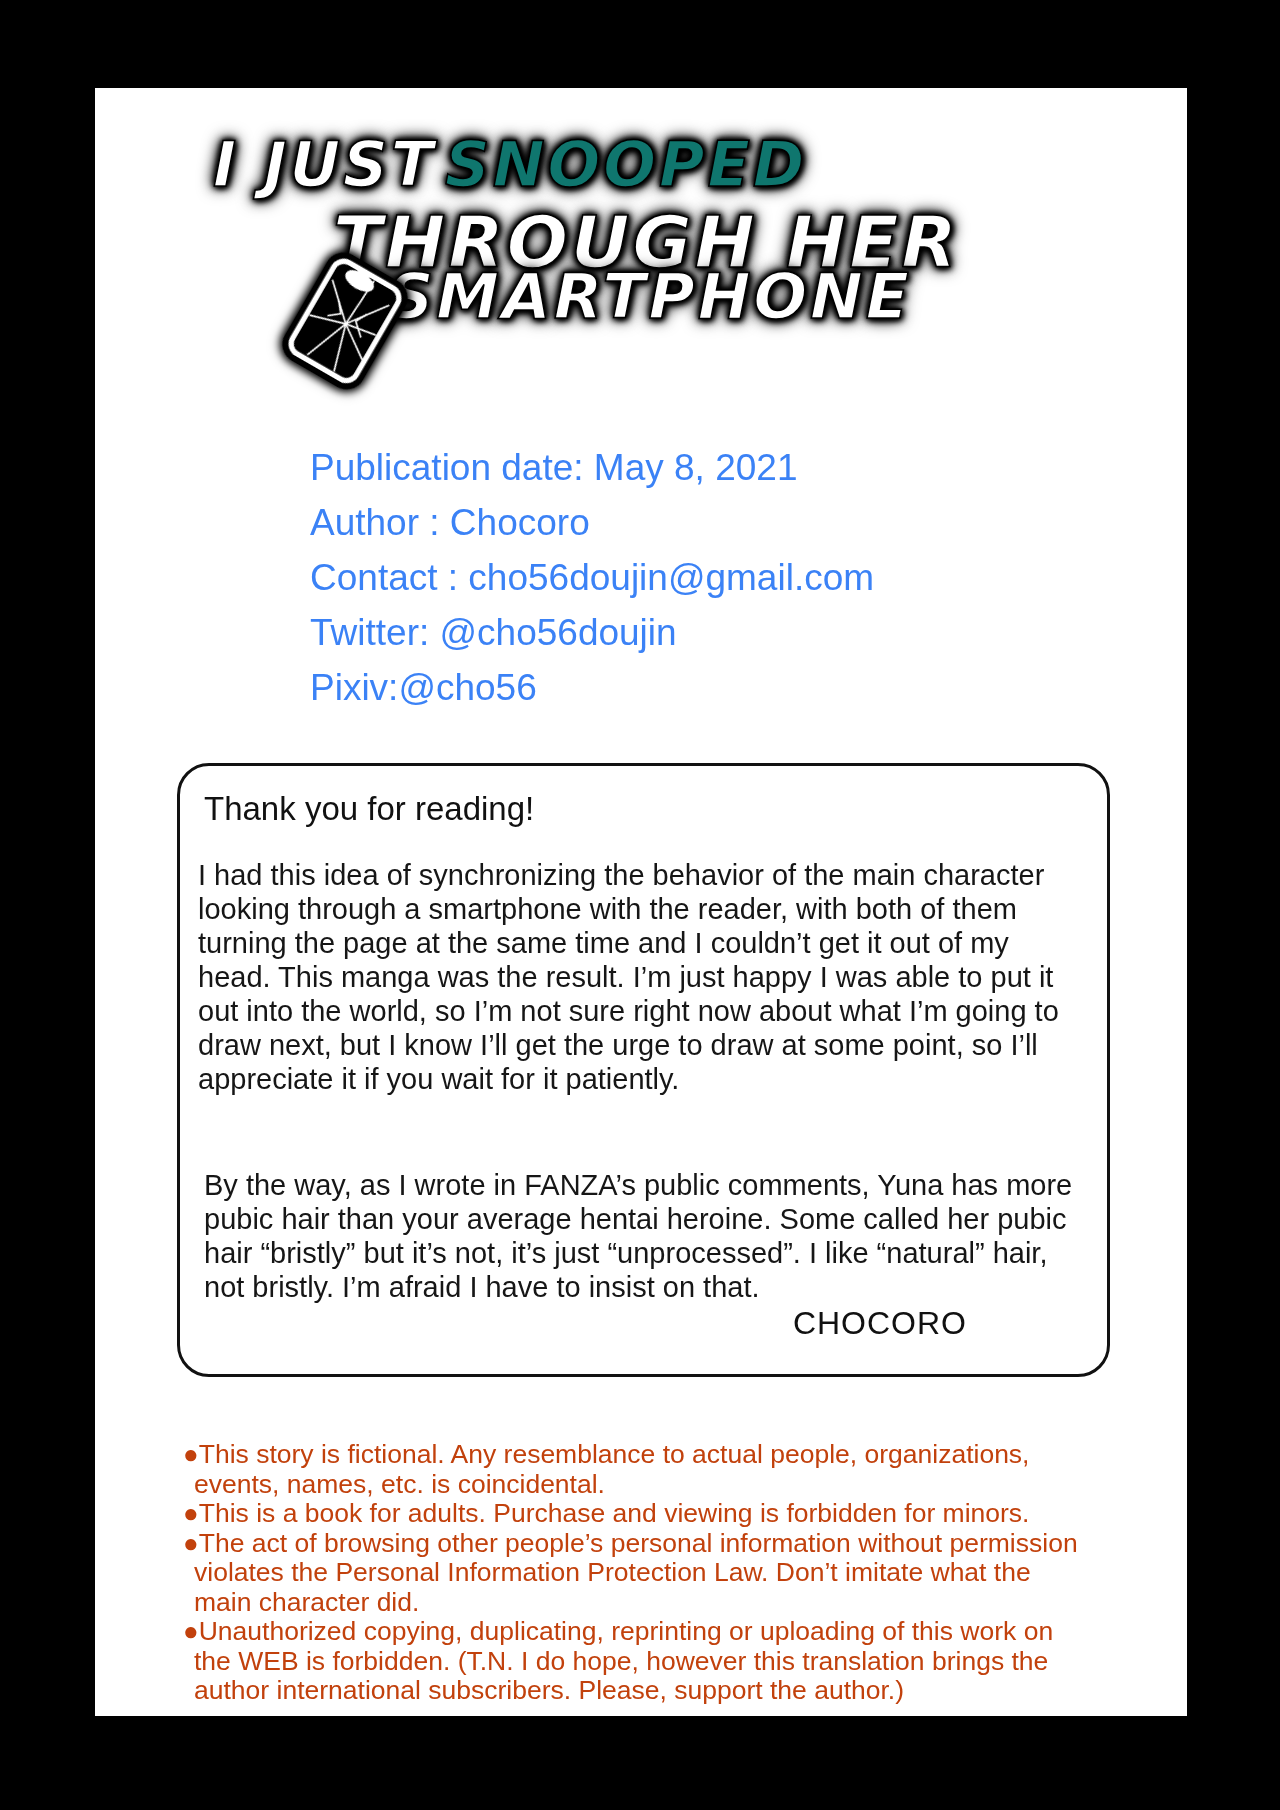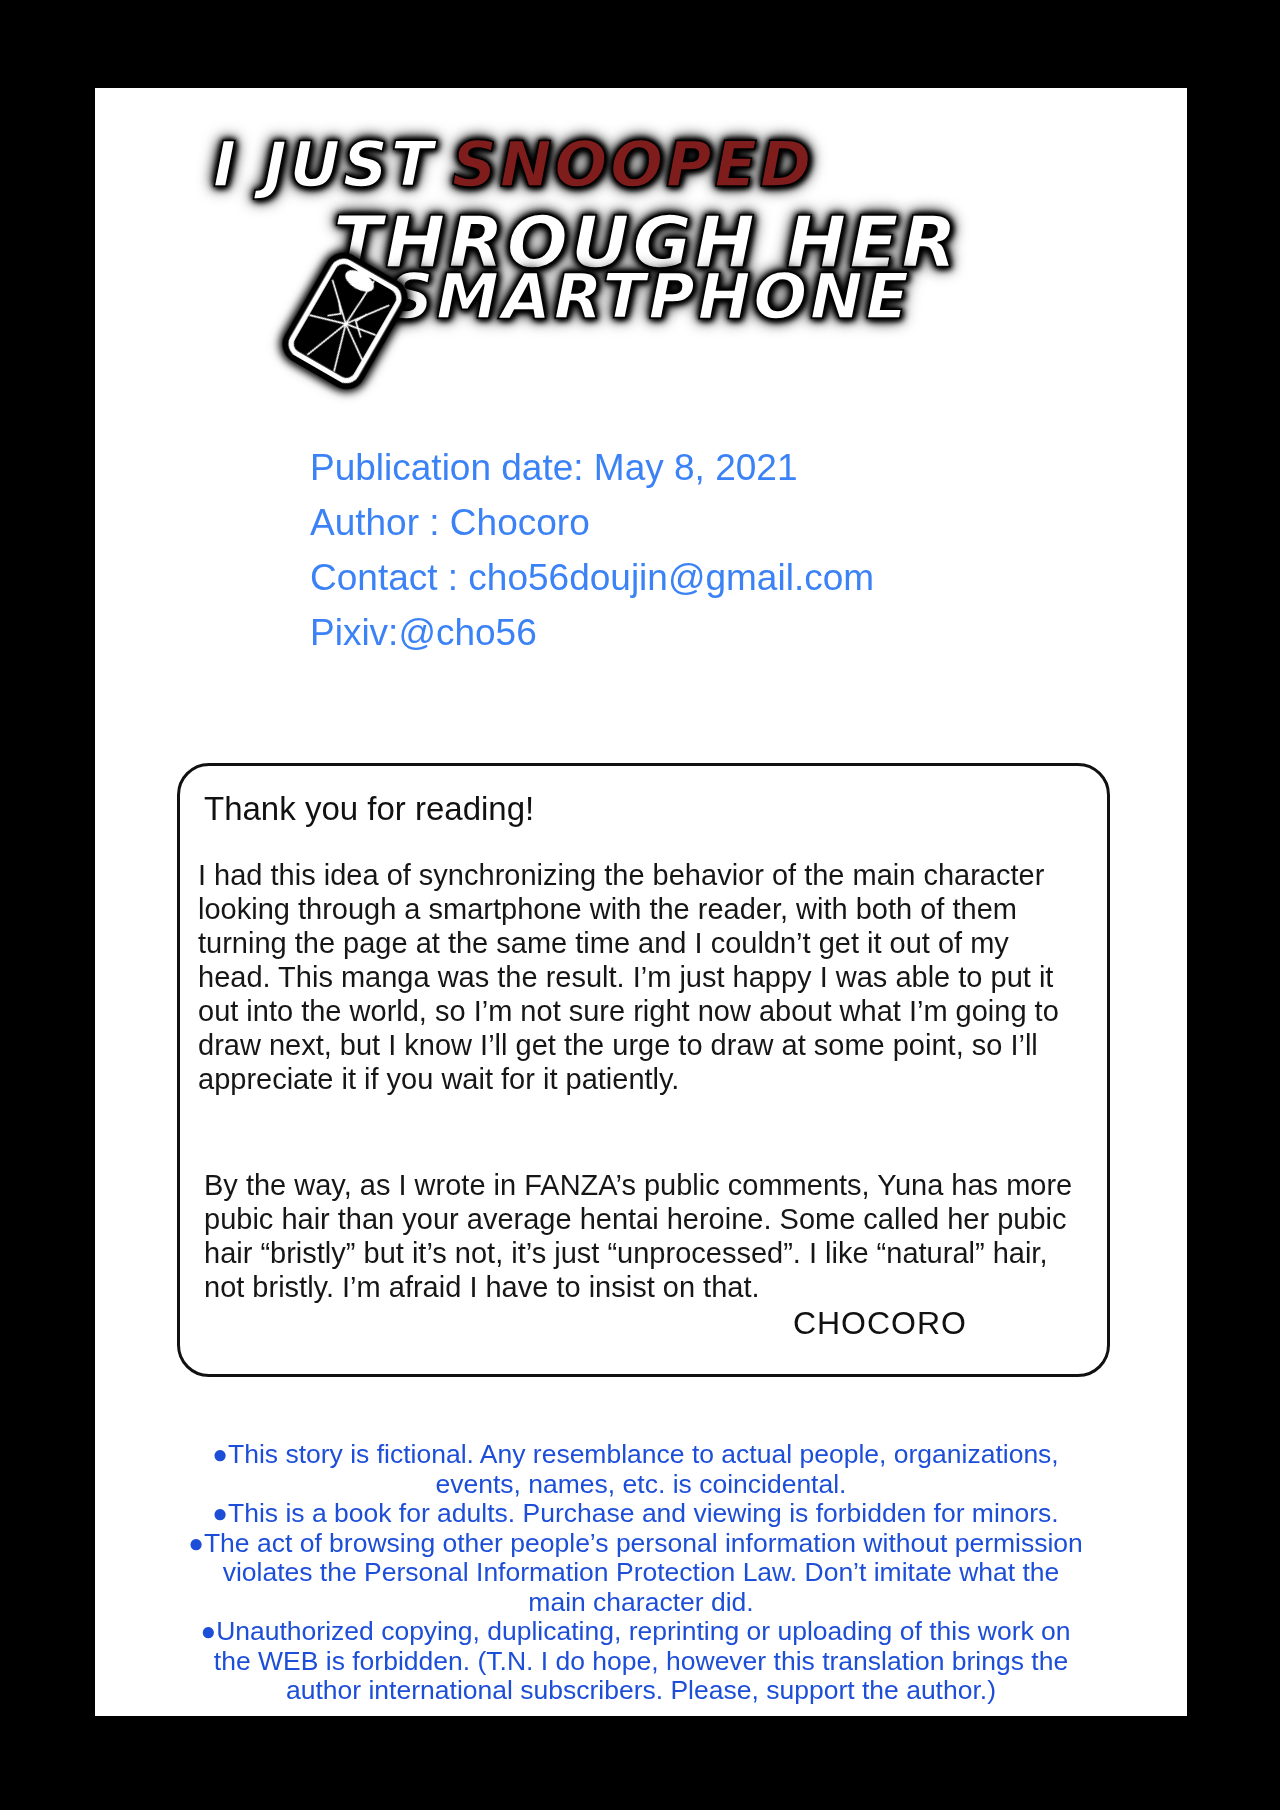--- a/index.html
+++ b/index.html
@@ -9,39 +9,39 @@
 
   
   .logo-line{position:absolute;white-space:nowrap;
     font-family:"DejaVu Sans",sans-serif;font-style:italic;font-weight:bold;
     color:#fff;letter-spacing:3px;
     text-shadow:0 0 5px #000,0 0 6px #000,0 0 9px #000,0 0 13px #000,0 0 18px #000,2px 2px 6px #000;
     -webkit-text-stroke:1.5px #000;}
   .logo-l1{left:118px;top:40px;font-size:62px;}
   .logo-l2{left:238px;top:112px;font-size:72px;}
   .logo-l3{left:293px;top:172px;font-size:63px;}
-  .logo-red{color:#7f1d1d;margin-left:16px;}
+  .logo-red{color:#0f766e;margin-left:9px;}
   .phone-icon{position:absolute;left:198px;top:170px;width:104px;height:126px;
     transform:rotate(30deg);filter:drop-shadow(0 0 5px #000) drop-shadow(0 0 4px #000);}
 
   
   .pubinfo{position:absolute;left:215px;top:352px;font-size:37px;line-height:55px;color:#3b82f6;}
 
   
   .afterword{position:absolute;left:82px;top:675px;width:933px;height:614px;
     border:3px solid #111;border-radius:32px;box-sizing:border-box;
     padding:24px 18px 8px 18px;color:#161616;}
   .afterword h2{margin:0 0 30px 6px;font-size:33px;font-weight:normal;color:#111;}
   .afterword p{margin:0;font-size:29px;line-height:34px;}
   .afterword .p2{margin-top:72px;margin-left:6px;}
   .afterword .sig{position:absolute;right:140px;bottom:32px;font-size:32px;letter-spacing:1px;color:#111;}
 
   
   .disclaimers{position:absolute;left:88px;top:1352px;width:905px;
-    font-size:26.5px;line-height:29.5px;color:#1d4ed8;text-align:center;}
+    font-size:26.5px;line-height:29.5px;color:#c2410c;}
   .disc{padding-left:11px;text-indent:-11px;}
   .bullet{font-size:26px;}
 </style>
 </head>
 <body>
 
 <div class="frame">
   <div class="page">
 
     <div>
@@ -65,20 +65,21 @@
           <polyline points="30,46 38,56 28,64"></polyline>
           <polyline points="60,44 54,55 66,66"></polyline>
         </g>
       </svg>
     </div>
 
     <div class="pubinfo">
       <div>Publication date: May 8, 2021</div>
       <div>Author : Chocoro</div>
       <div>Contact : cho56doujin@gmail.com</div>
+      <div>Twitter: @cho56doujin</div>
       <div>Pixiv:@cho56</div>
     </div>
 
     <div class="afterword">
       <h2>Thank you for reading!</h2>
       <p class="p1">I had this idea of synchronizing the behavior of the main character looking through a smartphone with the reader, with both of them turning the page at the same time and I couldn’t get it out of my head. This manga was the result. I’m just happy I was able to put it out into the world, so I’m not sure right now about what I’m going to draw next, but I know I’ll get the urge to draw at some point, so I’ll appreciate it if you wait for it patiently.</p>
       <p class="p2">By the way, as I wrote in FANZA’s public comments, Yuna has more pubic hair than your average hentai heroine. Some called her pubic hair “bristly” but it’s not, it’s just “unprocessed”. I like “natural” hair, not bristly. I’m afraid I have to insist on that.</p>
       <div class="sig">CHOCORO</div>
     </div>
 

